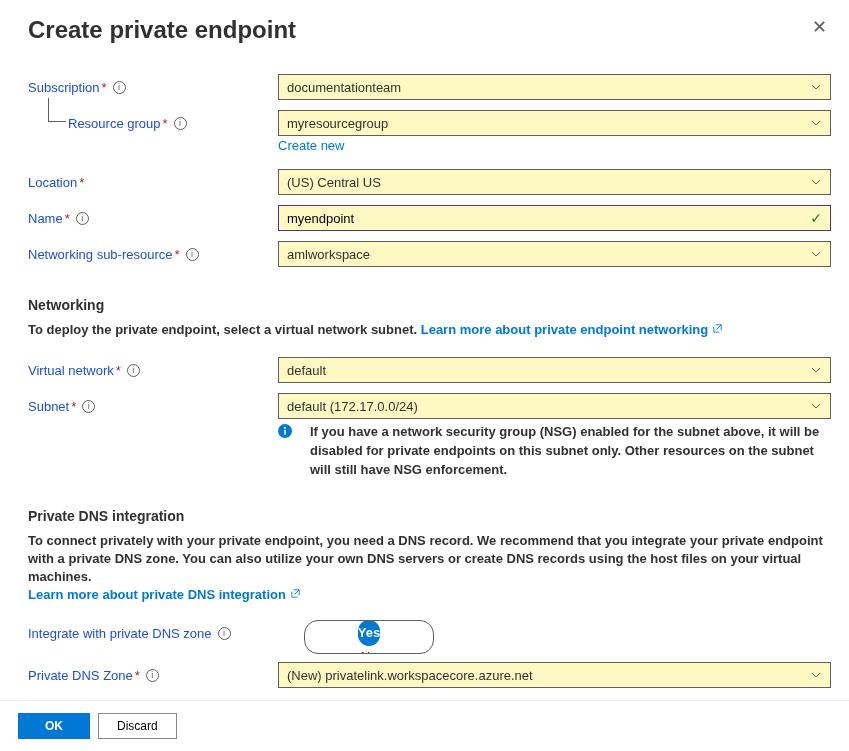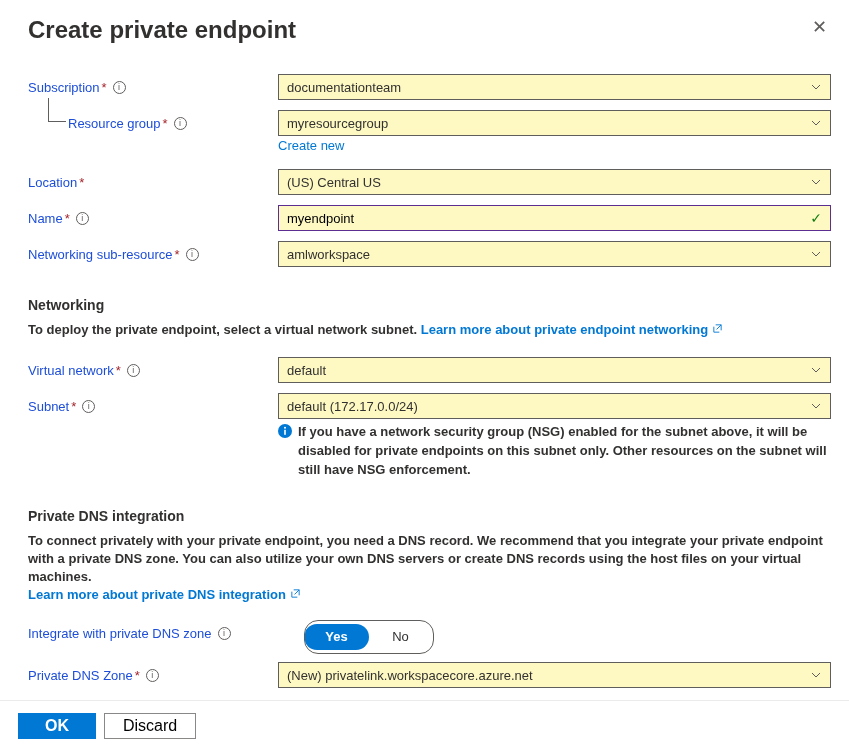--- a/index.html
+++ b/index.html
@@ -38,37 +38,37 @@
   .chk { color: #107c10; font-size: 14px; }
   input.tf-input { border:0; outline:0; width:100%; font-size:13px; font-family:inherit; padding:0; background:transparent; }
 
   .link { color: #0078d4; text-decoration: none; font-size: 13px; cursor: pointer; }
   .link .ext { margin-left:4px; display:inline-block; }
   .helper-link { margin-top: 2px; font-size:13px; }
 
   .section-title { font-size: 14px; font-weight: 600; margin: 28px 0 8px 0; }
   .section-desc { font-size: 13px; color: #323130; margin-bottom: 18px; line-height: 1.4; font-weight: bold; }
 
-  .infobox { display:flex; gap:6px; margin-top:4px; padding-right:4px;justify-content:flex-end; }
+  .infobox { display:flex; gap:18px; margin-top:4px; padding-right:4px;justify-content:flex-end; }
   .infobox .i-icon { color:#0078d4; flex-shrink:0; margin-top:1px; }
   .infobox .i-text { font-size:13px; font-weight:600; color:#323130; line-height:1.45; }
 
   .toggle-group {
     display:flex; align-items:center;
     border:1px solid #605e5c; border-radius:14px;
-    height:34px; width:130px; overflow:hidden;
+    height:34px; width:130px; overflow:hidden;flex-direction:column;
   }
   .toggle-opt { flex:1; text-align:center; font-size:13px; line-height:24px; cursor:pointer; }
   .toggle-opt.active { background:#0078d4; color:#fff; border-radius:14px; font-weight:600; margin:-1px; height:26px; line-height:26px; }
 
   .footer {
     border-top:1px solid #edebe9; padding:12px 18px 16px 18px;
     display:flex; gap:8px; margin-top:10px;
   }
-  .btn { height:26px; padding:0 18px; font-size:16px; border:1px solid #8a8886; background:#fff; cursor:pointer; font-family:inherit; }
+  .btn { height:26px; padding:0 18px; font-size:12px; border:1px solid #8a8886; background:#fff; cursor:pointer; font-family:inherit; }
   .btn.primary { background:#0078d4; color:#fff; border-color:#0078d4; font-weight:600; padding:0 26px; }
 </style>
 </head>
 <body>
 
 <div class="panel">
   <div class="header">
     <div class="title">Create private endpoint</div>
     <div class="close">✕</div>
   </div>

